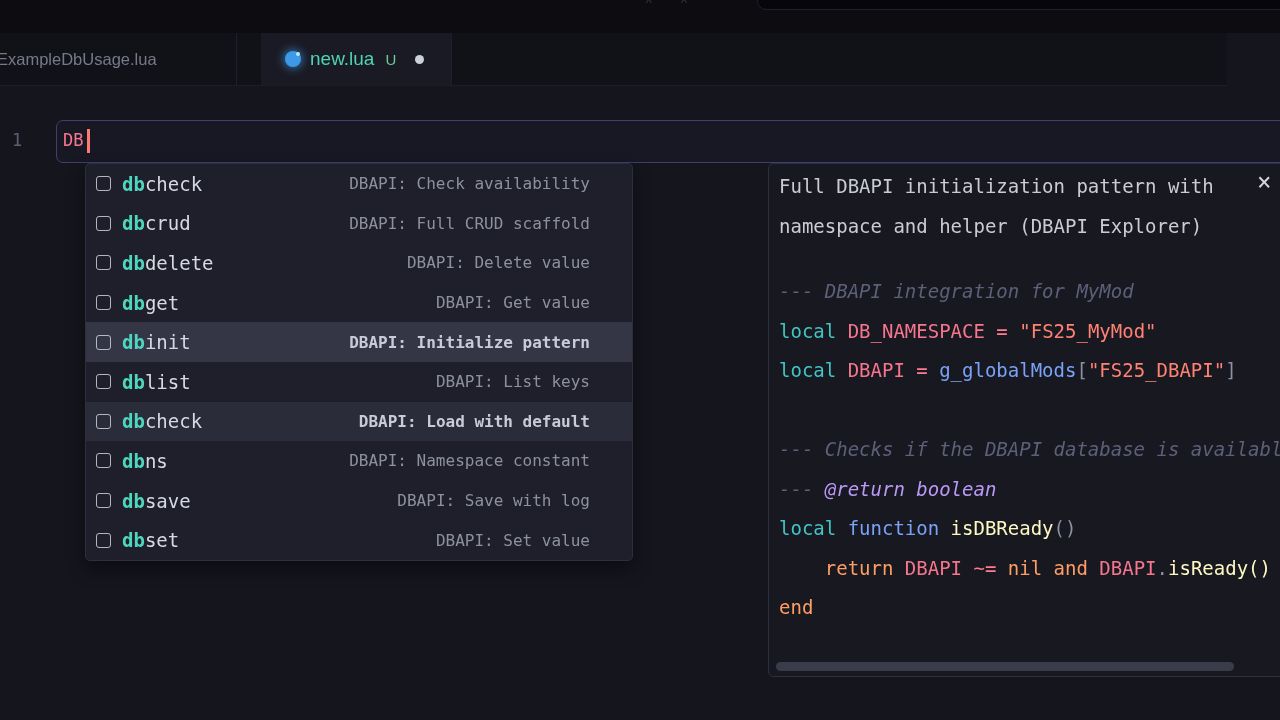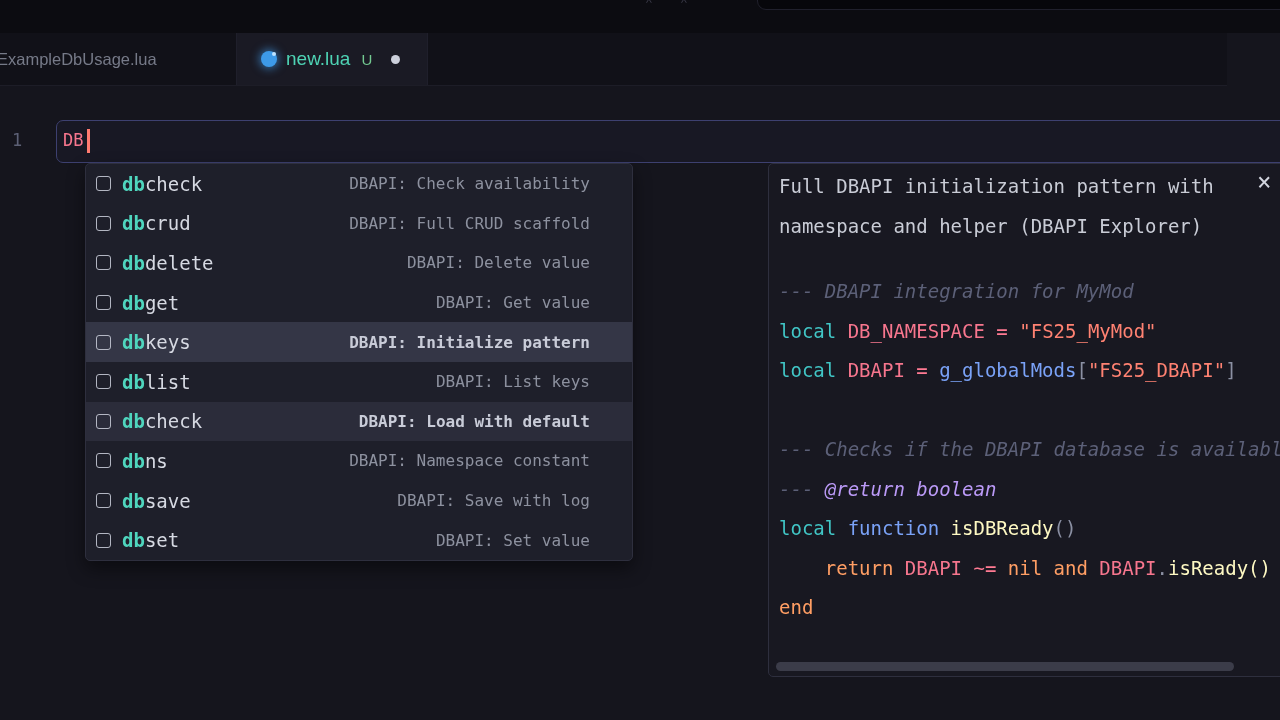--- a/index.html
+++ b/index.html
@@ -19,21 +19,21 @@
   .tb-pill {
     position:absolute; left:757px; top:-15px; width:600px; height:25px;
     background:#07070b; border:1px solid #20202c; border-radius:9px;
   }
   .tb-glyph { position:absolute; top:-4px; color:#3a3a48; font-size:13px; }
   .tb-glyph.g1 { left:645px; } .tb-glyph.g2 { left:680px; }
 
   
   .tab-strip {
     position:absolute; left:0; top:33px; width:1227px; height:53px;
-    background:#111118; border-bottom:1px solid #1d1d27; display:flex;
+    background:#111118; border-bottom:1px solid #1d1d27; display:flex;gap:24px;
   }
   .tab { height:100%; display:flex; align-items:center; font-family:"Liberation Sans", sans-serif; }
   .tab.inactive {
     width:237px; border-right:1px solid #1f1f2b; color:#767a88;
     font-size:16.5px; padding-left:0;
   }
   .tab.inactive .tab-label { margin-left:-3px; white-space:nowrap; overflow:hidden; }
   .tab.active {
     width:191px; background:#1a1a24; border-right:1px solid #1f1f2b;
     padding-left:24px; gap:9px;
@@ -166,21 +166,21 @@
         <span class="sg-label"><span class="prefix">db</span><span>delete</span></span>
         <span class="sg-detail">DBAPI: Delete value</span>
       </div>
       <div class="suggest-row">
         <span class="snippet-icon"></span>
         <span class="sg-label"><span class="prefix">db</span><span>get</span></span>
         <span class="sg-detail">DBAPI: Get value</span>
       </div>
       <div class="suggest-row selected">
         <span class="snippet-icon"></span>
-        <span class="sg-label"><span class="prefix">db</span><span>keys</span></span>
+        <span class="sg-label"><span class="prefix">db</span><span>init</span></span>
         <span class="sg-detail">DBAPI: Initialize pattern</span>
       </div>
       <div class="suggest-row">
         <span class="snippet-icon"></span>
         <span class="sg-label"><span class="prefix">db</span><span>list</span></span>
         <span class="sg-detail">DBAPI: List keys</span>
       </div>
       <div class="suggest-row hover">
         <span class="snippet-icon"></span>
         <span class="sg-label"><span class="prefix">db</span><span>check</span></span>

